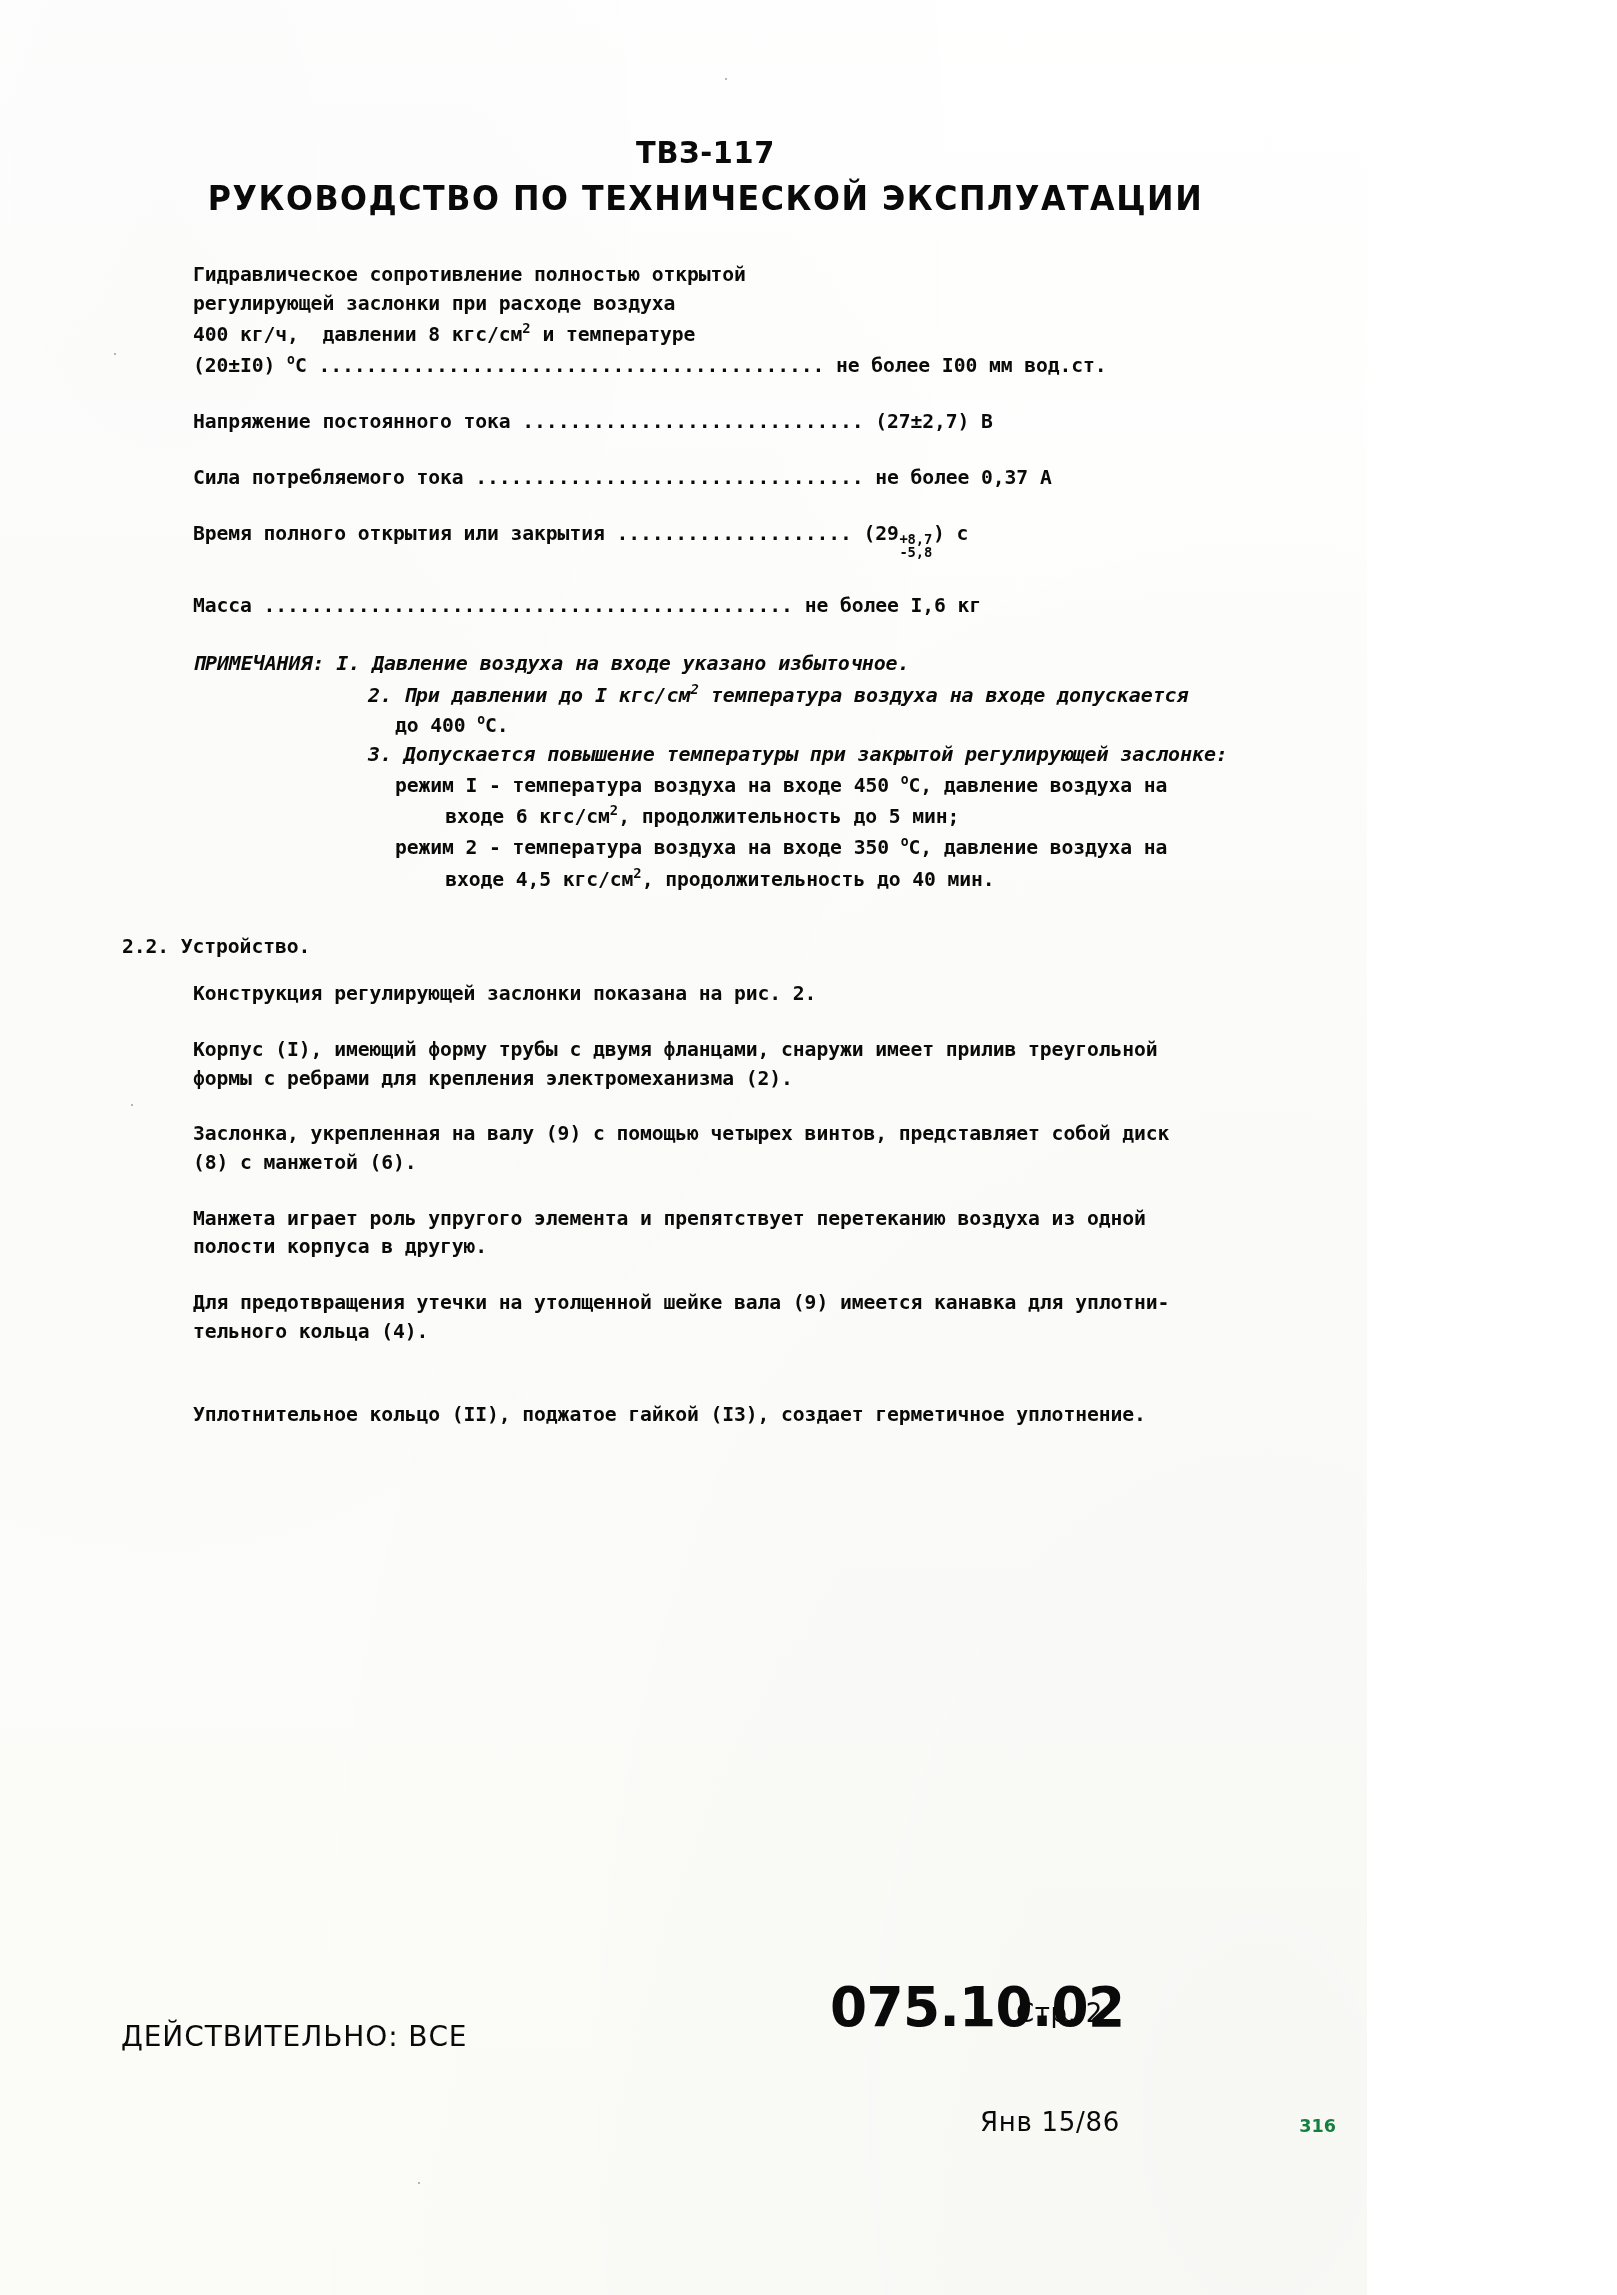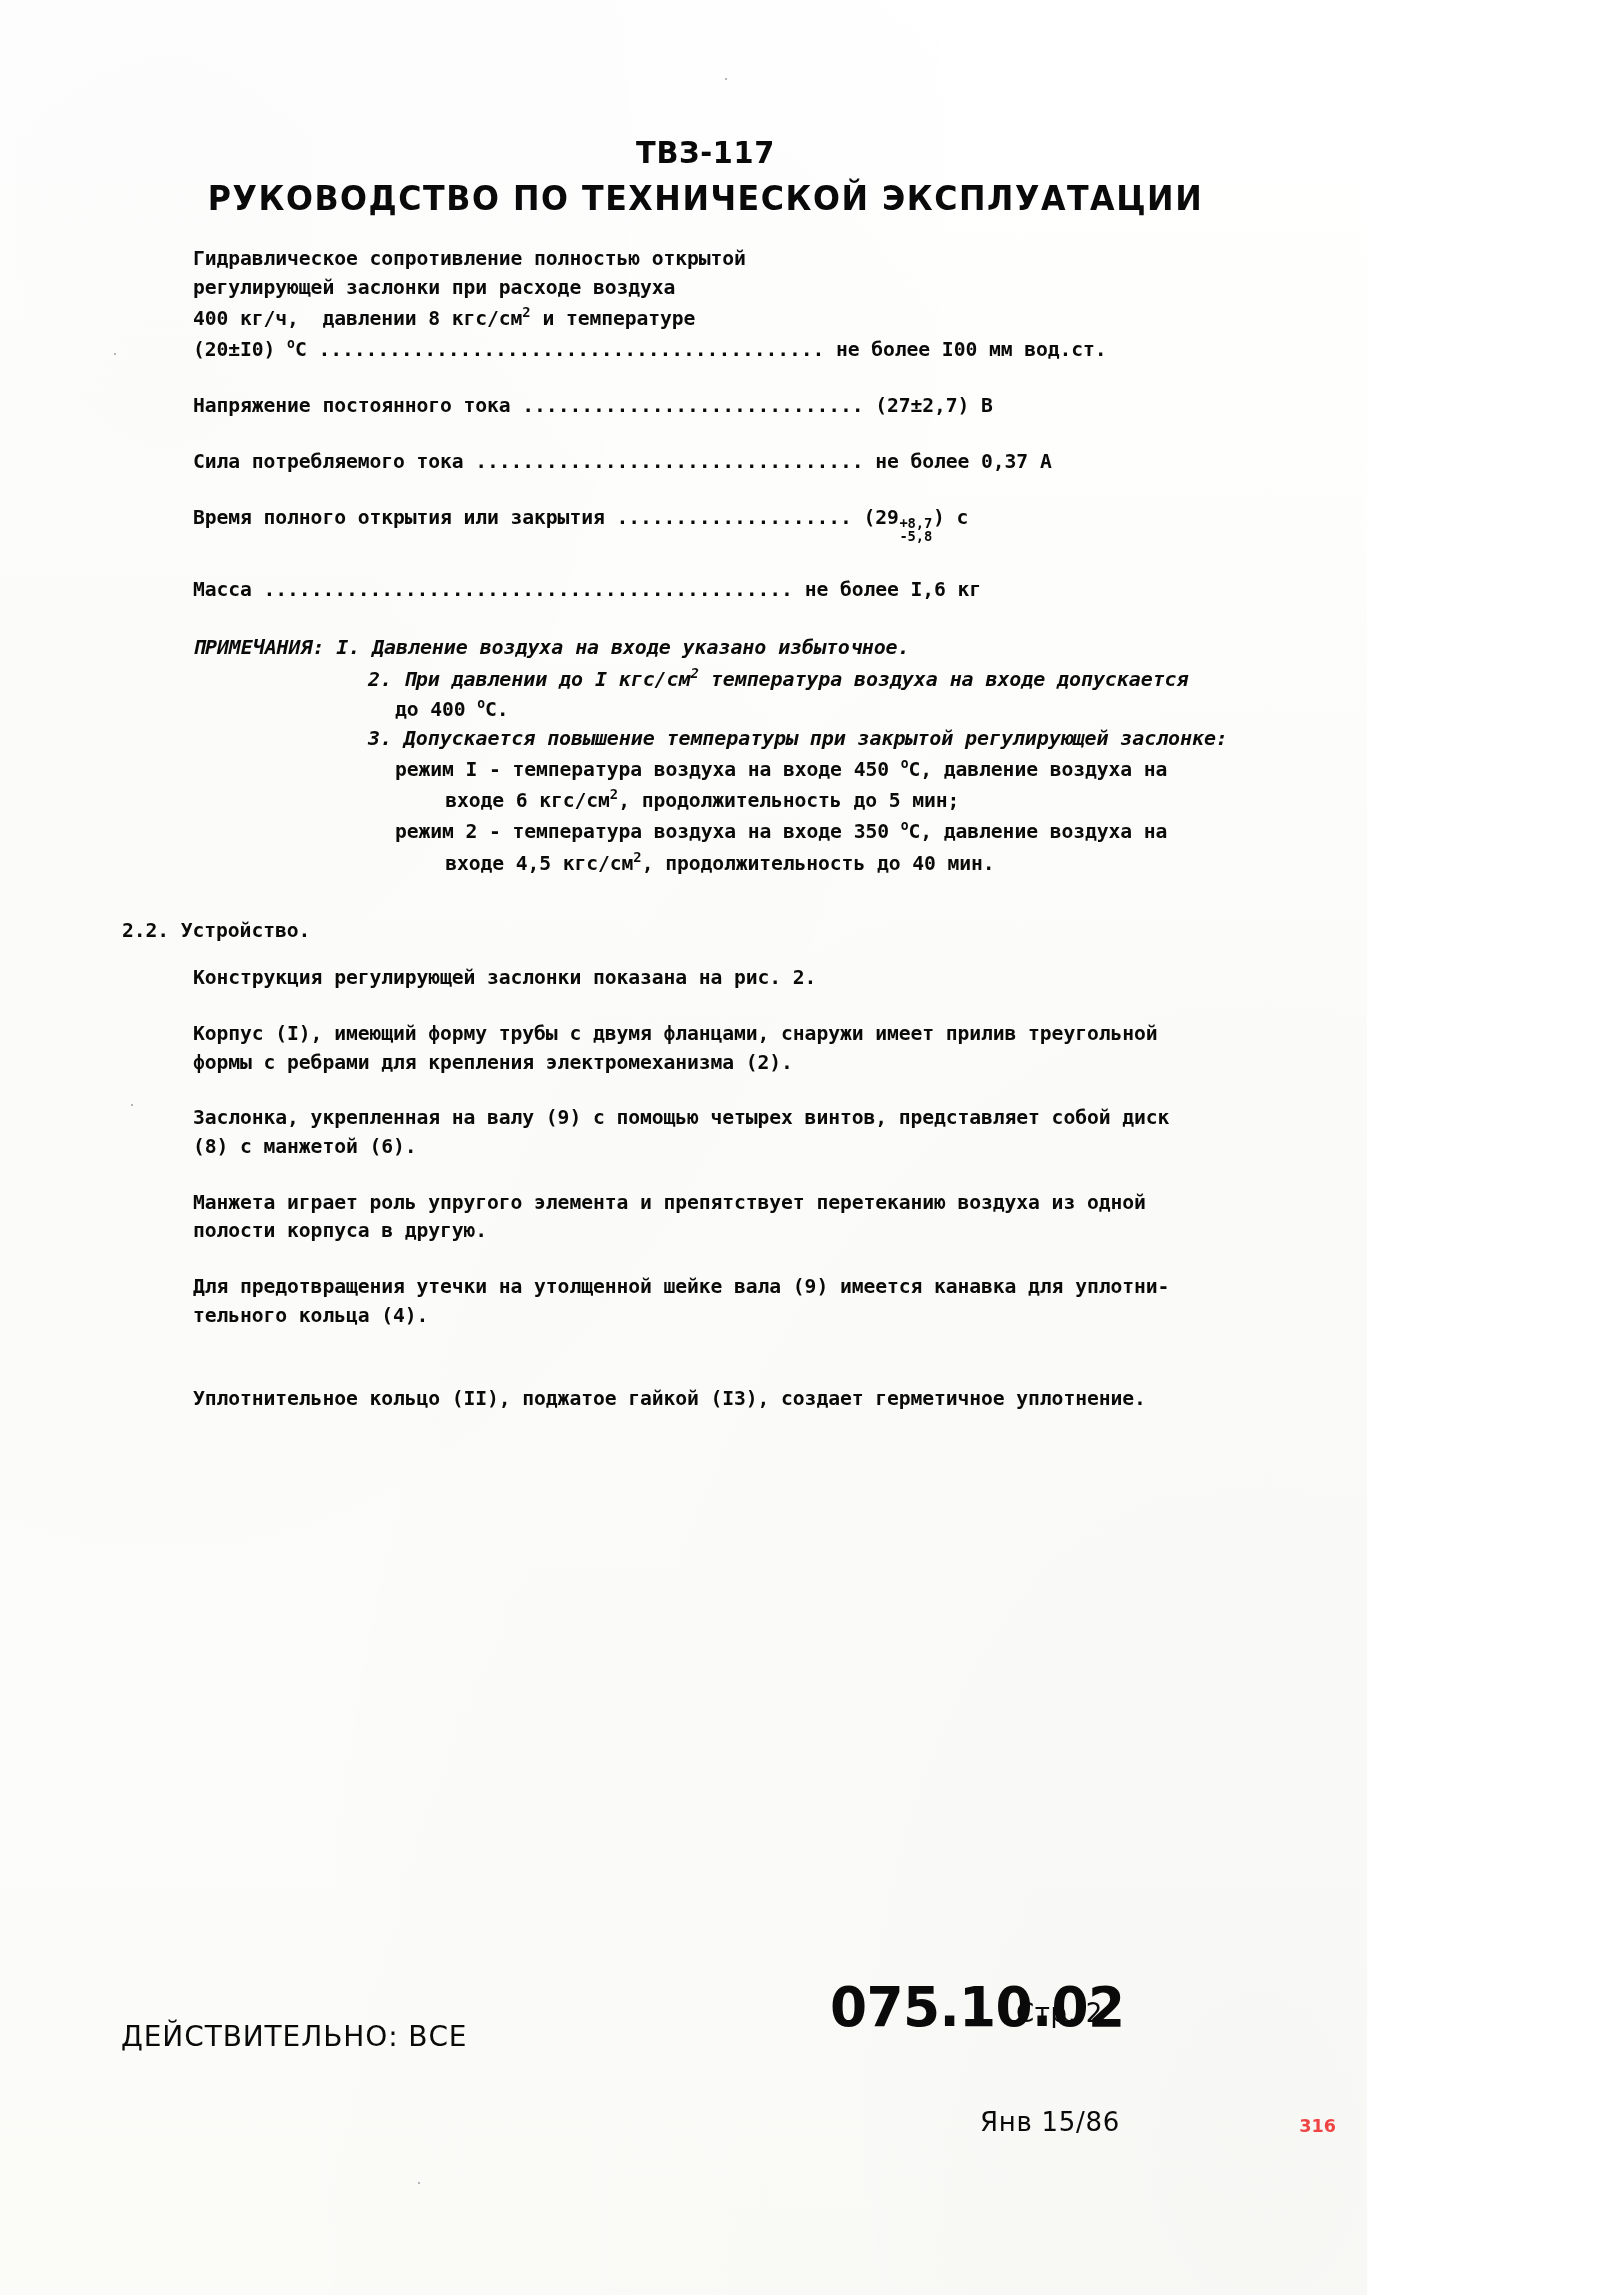--- a/index.html
+++ b/index.html
@@ -47,21 +47,21 @@
     font-family: "DejaVu Sans", "Liberation Sans", sans-serif;
     font-weight: 700;
     font-size: 33px;
     letter-spacing: 1.6px;
     transform: scaleX(0.96);
   }
 
   
   .body-area {
     position: absolute;
-    top: 248px;
+    top: 264px;
     left: 193px;
     width: 1228px;
     font-family: "DejaVu Sans Mono", "Liberation Mono", monospace;
     font-size: 20px;
     font-weight: 700;
     line-height: 1.0;
     letter-spacing: -0.1px;
   }
 
   .spec-block { margin-bottom: 0; }
@@ -171,21 +171,21 @@
     font-size: 26px;
     letter-spacing: 0.7px;
   }
   .footer-corner {
     position: absolute;
     right: 31px;
     top: 2116px;
     font-family: "DejaVu Sans", "Liberation Sans", sans-serif;
     font-weight: 700;
     font-size: 17.6px;
-    color: #ef4444;
+    color: #15803d;
   }
 
   
   .speck {
     position: absolute;
     background: #111;
     border-radius: 45%;
     opacity: 0.82;
     pointer-events: none;
   }

